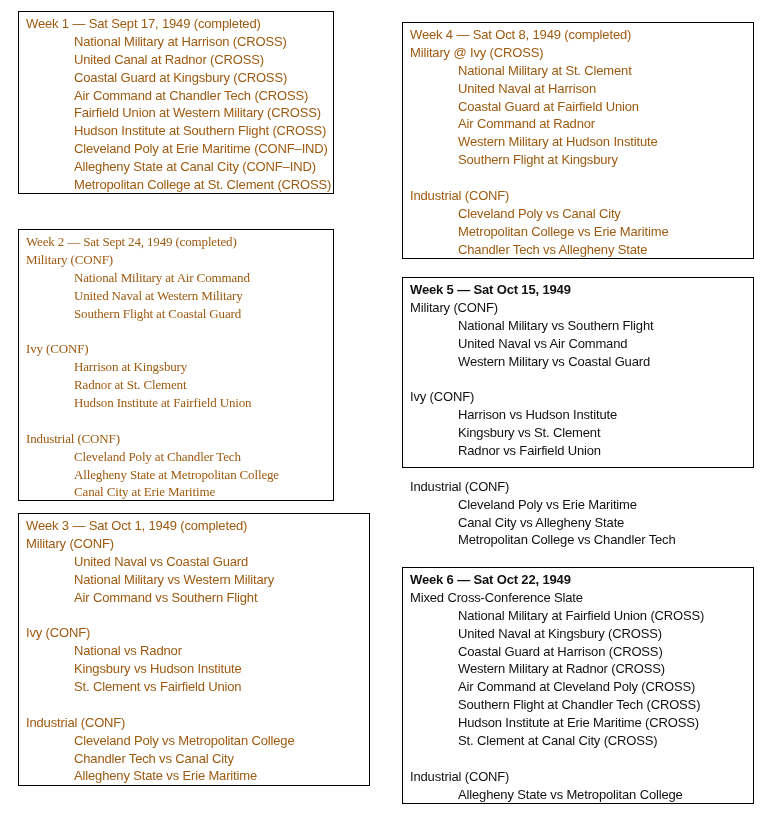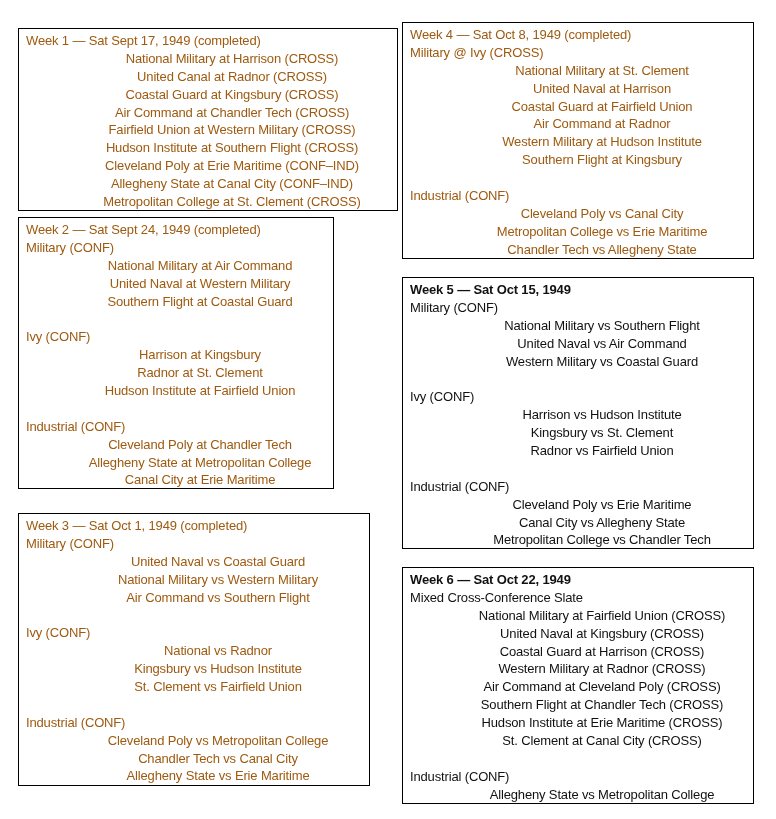--- a/index.html
+++ b/index.html
@@ -23,46 +23,45 @@
       background: #ffffff;
     }
     .box .line {
       height: 17.9px;
       line-height: 17.9px;
       white-space: nowrap;
       letter-spacing: -0.15px;
     }
     .box .game {
       padding-left: 48px;
-      text-align: center;
     }
     .box .gap {
       height: 17.9px;
     }
     .box.done { color: #9E5A10; }
     .box.upcoming { color: #111111; }
     .box.upcoming .title { font-weight: bold; }
   </style>
 </head>
 <body>
 
-<div class="box done" style="left:18px; top:28px; width:380px; height:183px;">
+<div class="box done" style="left:18px; top:11px; width:316px; height:183px;">
   <div class="line title">Week 1 — Sat Sept 17, 1949  (completed)</div>
   <div class="line game">National Military at Harrison (CROSS)</div>
   <div class="line game">United Canal at Radnor (CROSS)</div>
   <div class="line game">Coastal Guard at Kingsbury (CROSS)</div>
   <div class="line game">Air Command at Chandler Tech (CROSS)</div>
   <div class="line game">Fairfield Union at Western Military (CROSS)</div>
   <div class="line game">Hudson Institute at Southern Flight (CROSS)</div>
   <div class="line game">Cleveland Poly at Erie  Maritime (CONF–IND)</div>
   <div class="line game">Allegheny State at Canal City (CONF–IND)</div>
   <div class="line game">Metropolitan College at St. Clement (CROSS)</div>
 </div>
 
-<div class="box done" style="left:18px; top:217px; width:316px; height:272px;">
+<div class="box done" style="left:18px; top:229px; width:316px; height:272px;font-family:Liberation Serif, serif;">
   <div class="line title">Week 2 — Sat Sept 24, 1949  (completed)</div>
   <div class="line">Military (CONF)</div>
   <div class="line game">National Military at Air Command</div>
   <div class="line game">United Naval at Western Military</div>
   <div class="line game">Southern Flight at Coastal Guard</div>
   <div class="gap"></div>
   <div class="line">Ivy (CONF)</div>
   <div class="line game">Harrison at Kingsbury</div>
   <div class="line game">Radnor at St. Clement</div>
   <div class="line game">Hudson Institute at Fairfield Union</div>
@@ -100,21 +99,21 @@
   <div class="line game">Air Command at Radnor</div>
   <div class="line game">Western Military at Hudson Institute</div>
   <div class="line game">Southern Flight at Kingsbury</div>
   <div class="gap"></div>
   <div class="line">Industrial (CONF)</div>
   <div class="line game">Cleveland Poly vs Canal City</div>
   <div class="line game">Metropolitan College vs Erie Maritime</div>
   <div class="line game">Chandler Tech vs Allegheny State</div>
 </div>
 
-<div class="box upcoming" style="left:402px; top:277px; width:352px; height:272px;">
+<div class="box upcoming" style="left:402px; top:277px; width:352px; height:191px;">
   <div class="line title">Week 5 — Sat Oct 15, 1949</div>
   <div class="line">Military (CONF)</div>
   <div class="line game">National Military  vs Southern Flight</div>
   <div class="line game">United Naval vs Air Command</div>
   <div class="line game">Western Military vs Coastal Guard</div>
   <div class="gap"></div>
   <div class="line">Ivy (CONF)</div>
   <div class="line game">Harrison vs Hudson Institute</div>
   <div class="line game">Kingsbury vs St. Clement</div>
   <div class="line game">Radnor vs Fairfield Union</div>

